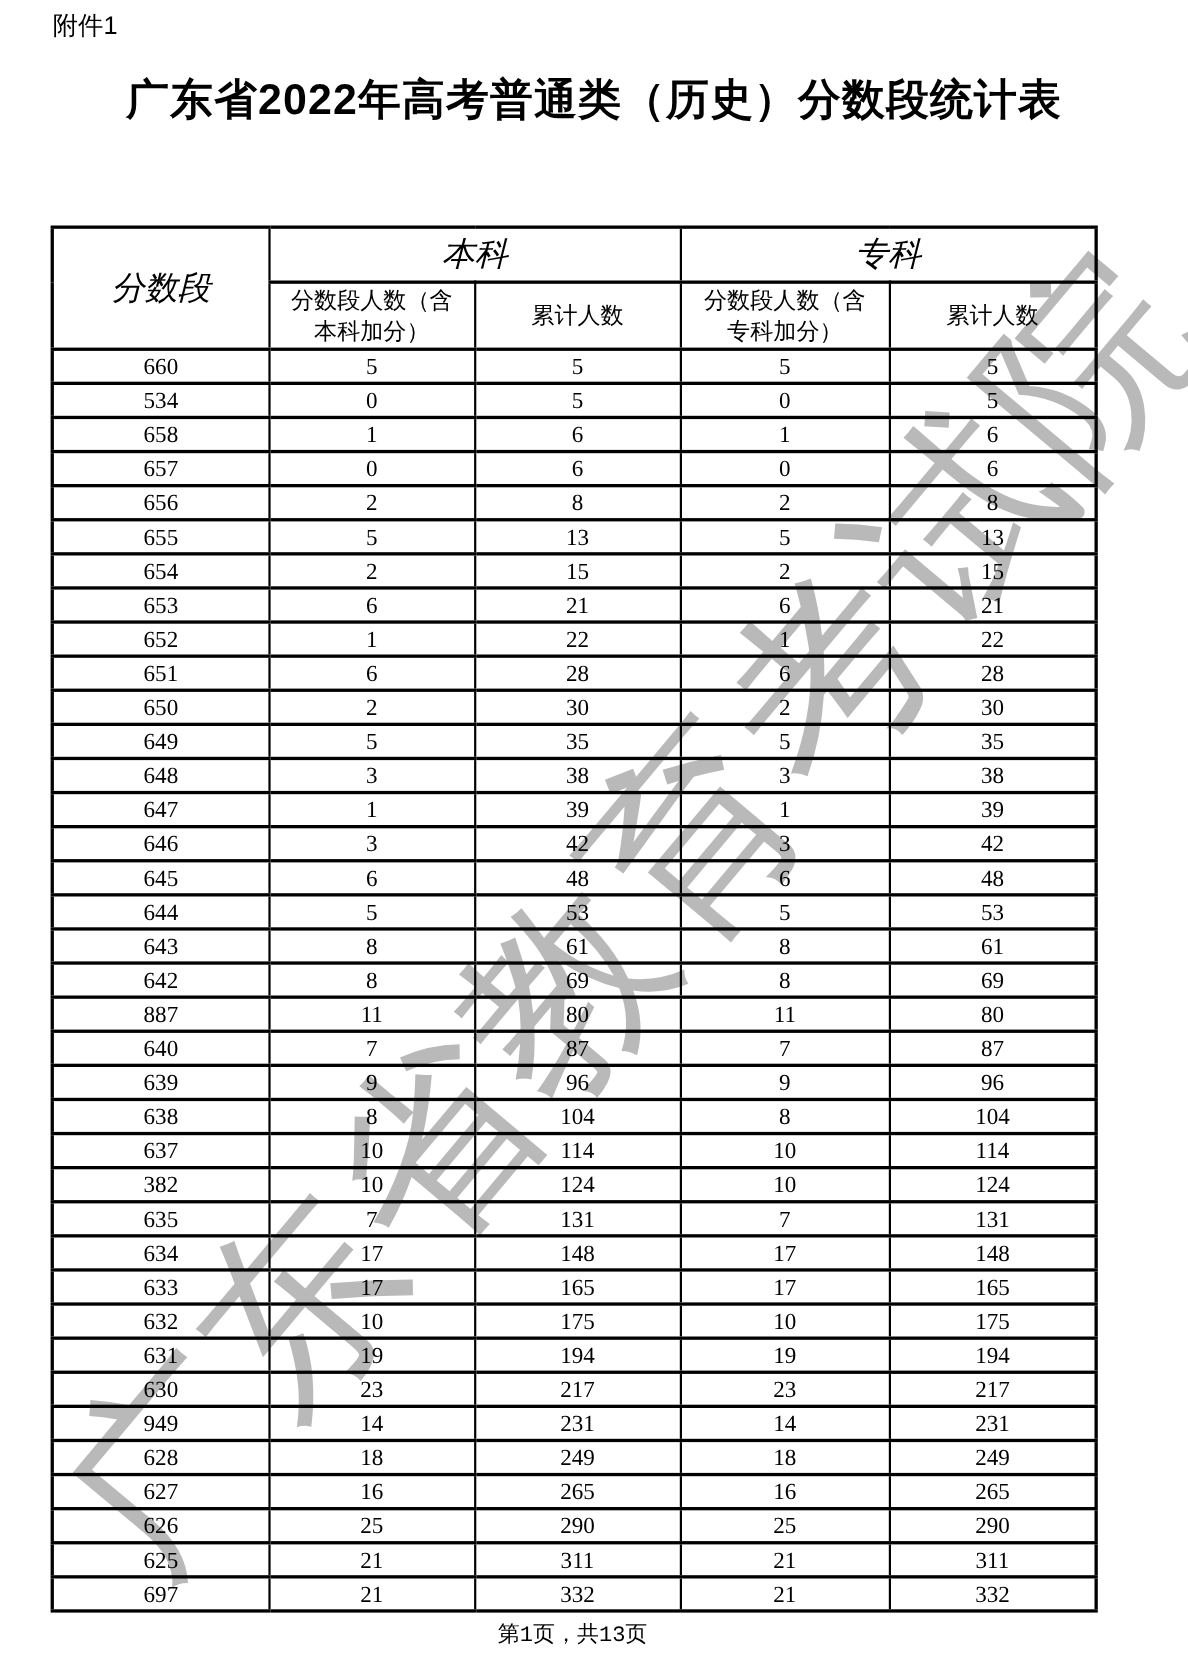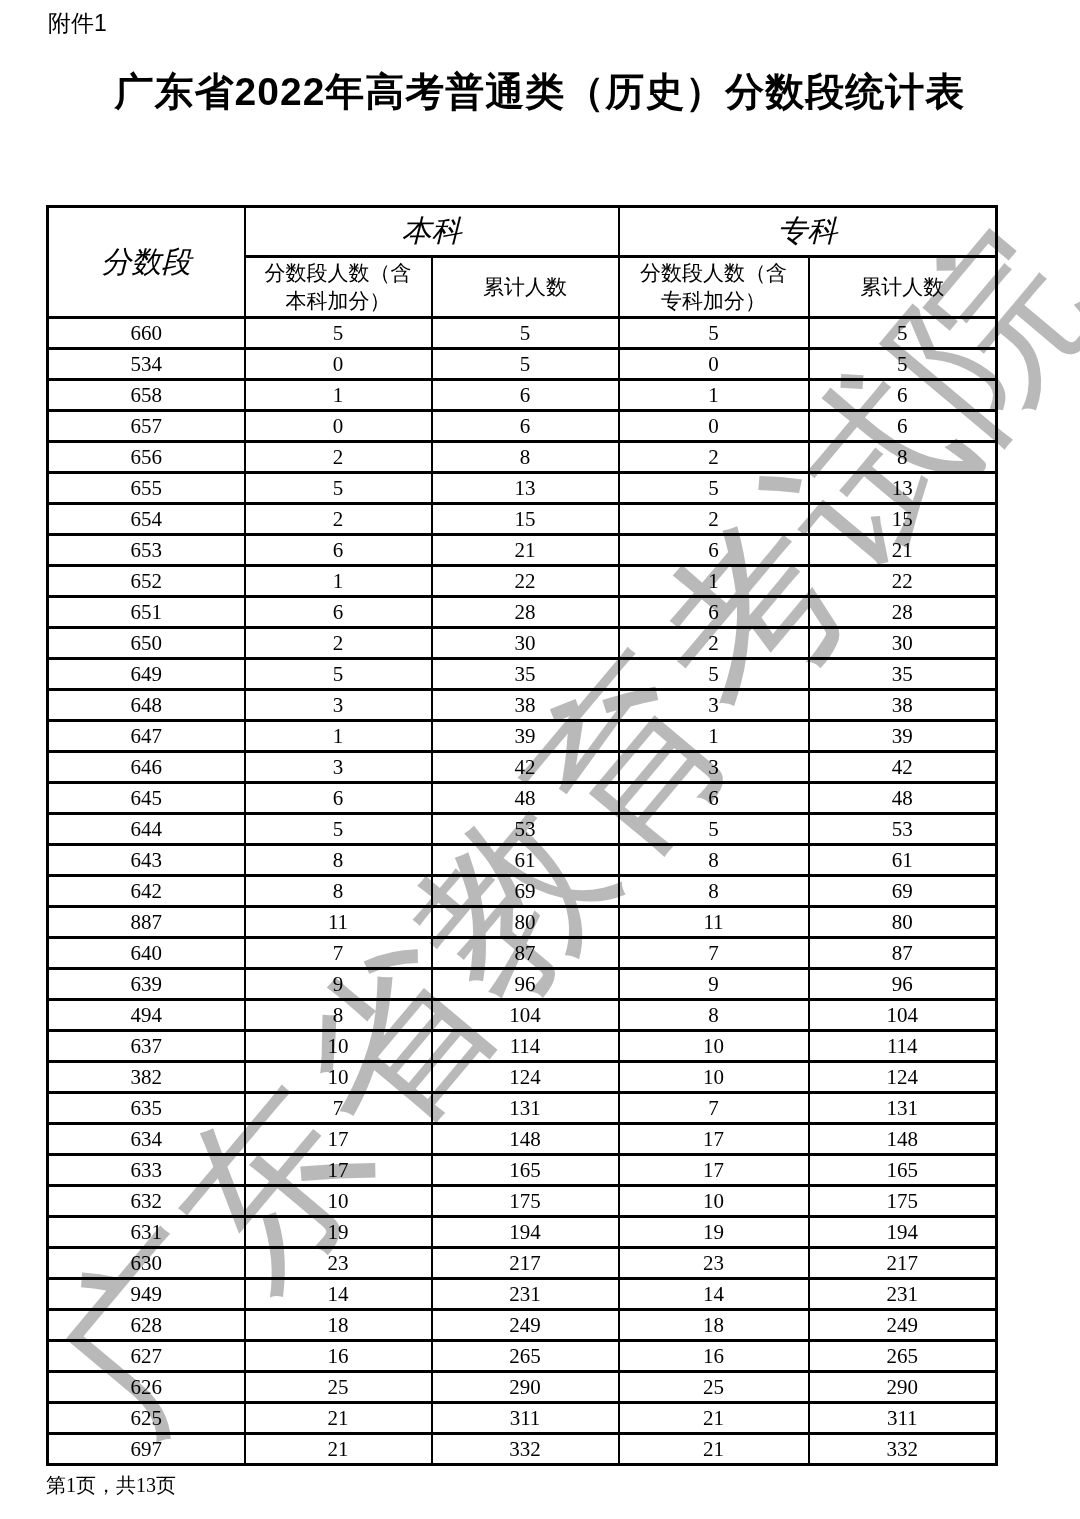--- a/index.html
+++ b/index.html
@@ -78,22 +78,23 @@
   .score-table th.score-col { font-size: 22px; }
   .score-table tbody td {
     height: 28px;
     line-height: 28px;
     font-size: 21px;
   }
   .footer {
     position: absolute;
     left: 46px; top: 1472px;
     width: 949px;
+    text-align: center;
     font-size: 20px;
-    font-family: Liberation Serif, serif;
+    font-family: Liberation Mono, monospace;
   }
 </style>
 </head>
 <body>
 
 <div class="page">
 
   <div class="watermark" style="color: rgb(185, 185, 185);">广东省教育考试院</div>
 
   <div class="content">
@@ -276,21 +277,21 @@
             <td>87</td>
           </tr>
           <tr>
             <td>639</td>
             <td>9</td>
             <td>96</td>
             <td>9</td>
             <td>96</td>
           </tr>
           <tr>
-            <td>494</td>
+            <td>638</td>
             <td>8</td>
             <td>104</td>
             <td>8</td>
             <td>104</td>
           </tr>
           <tr>
             <td>637</td>
             <td>10</td>
             <td>114</td>
             <td>10</td>

